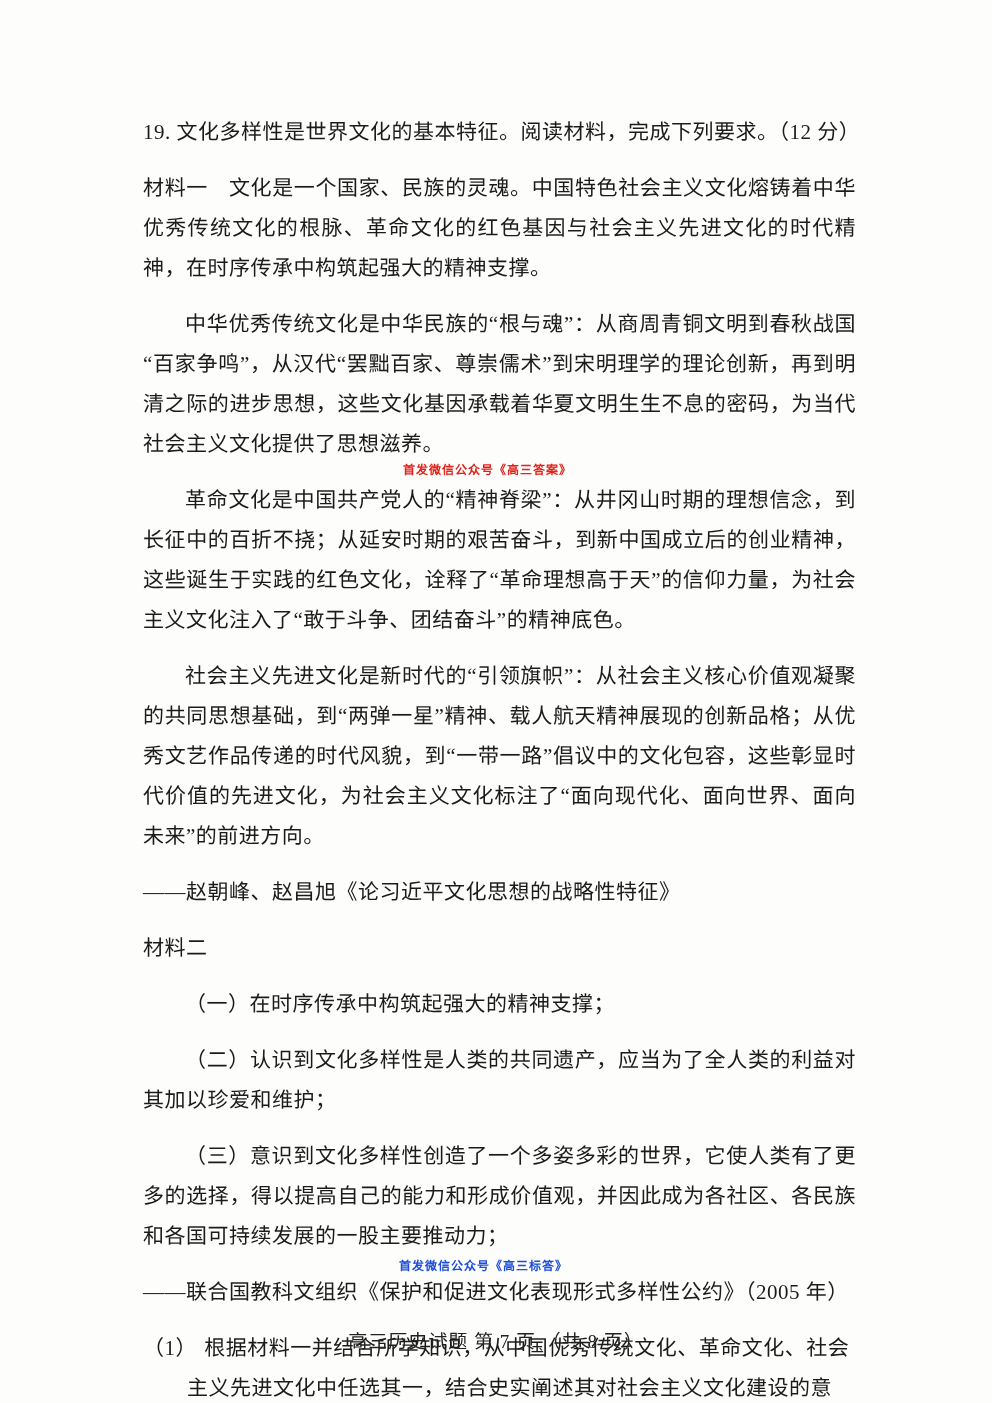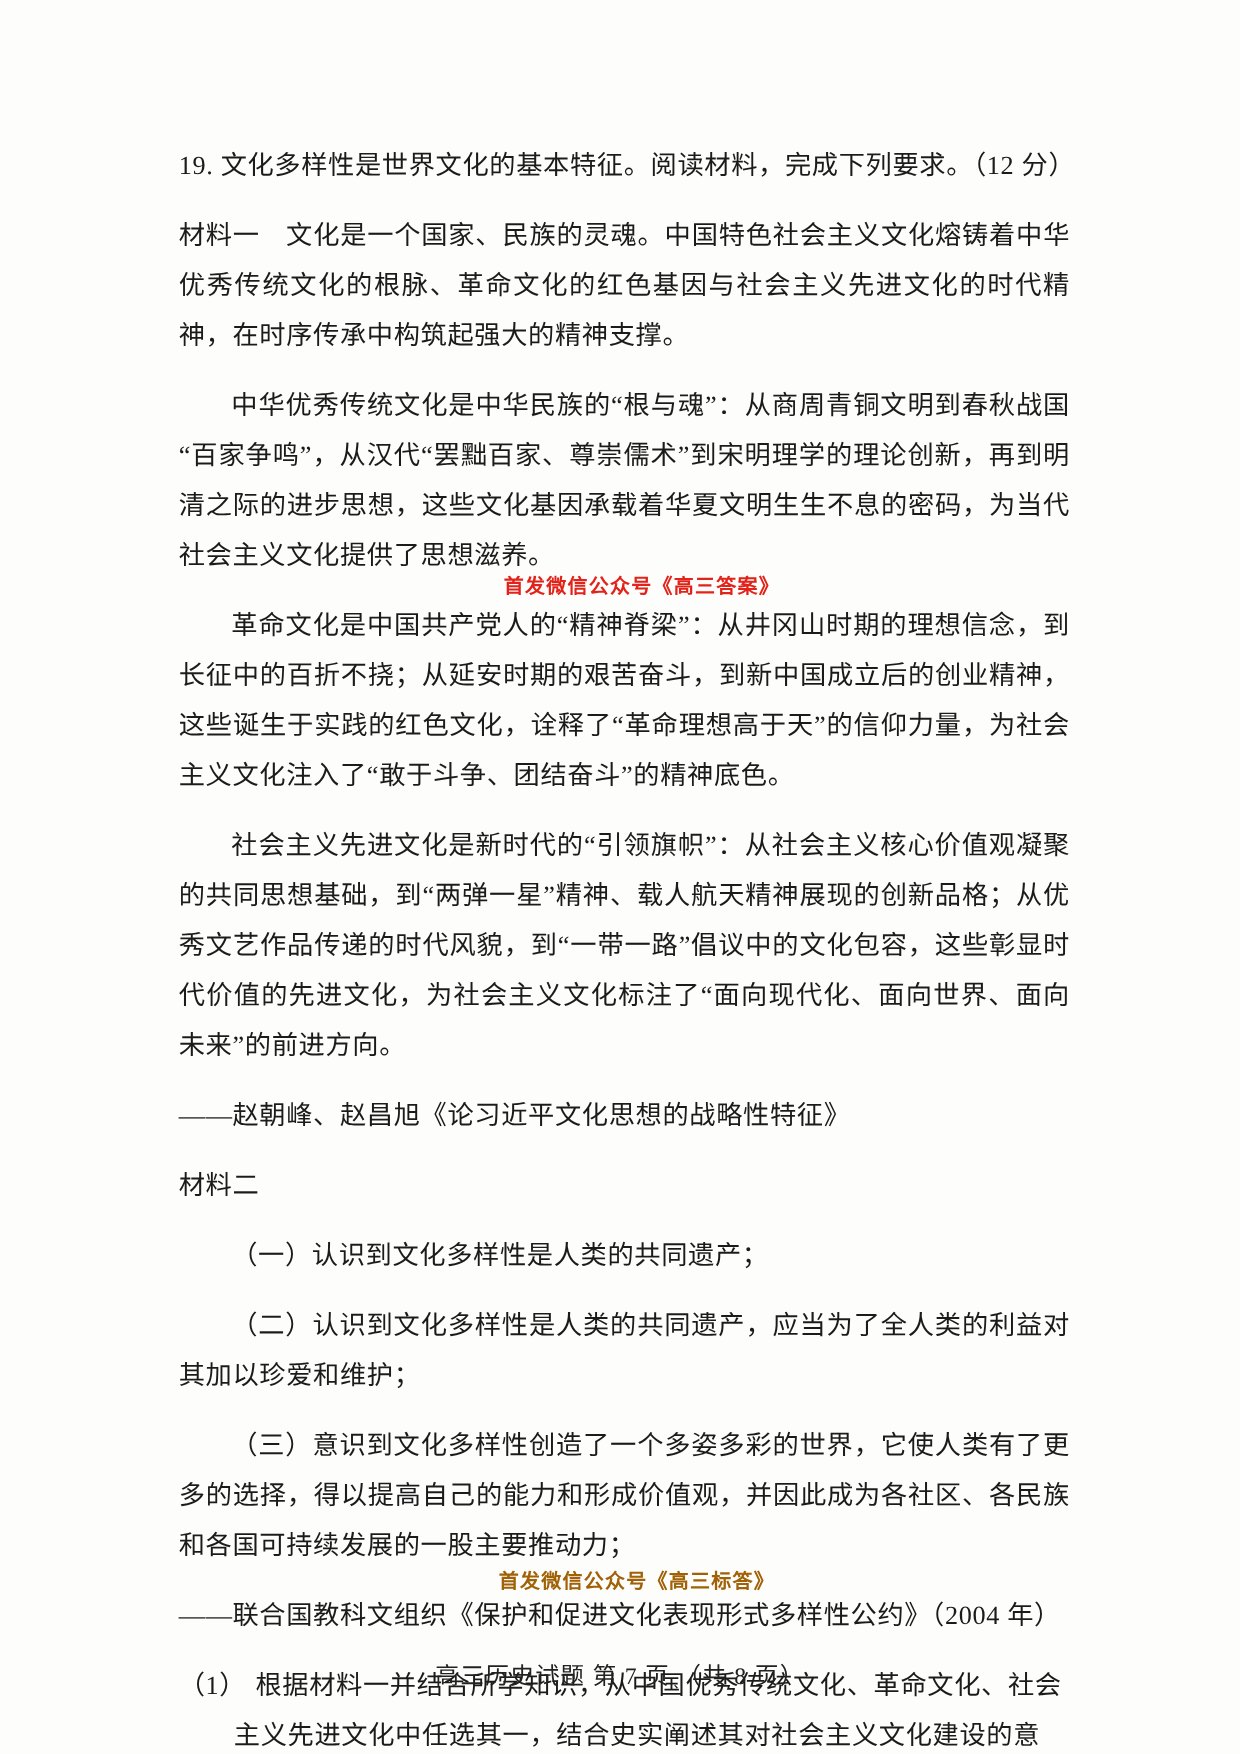--- a/index.html
+++ b/index.html
@@ -53,21 +53,21 @@
     margin-top: 22px;
   }
   .wm-holder {
     position: relative;
     height: 0;
     line-height: 0;
   }
   .watermark {
     position: absolute;
     font-family: "Liberation Sans", "DejaVu Sans", sans-serif;
-    font-size: 16px;
+    font-size: 12px;
     font-weight: bold;
     line-height: 16px;
     white-space: nowrap;
     z-index: 2;
     letter-spacing: 1px;
   }
   .wm-1 { left: 276px; top: -18px; }
   .wm-2 { left: 272px; top: -14px; }
   .page-footer {
     position: absolute;
@@ -98,32 +98,32 @@
   </div>
 
   <p class="indent">革命文化是中国共产党人的“精神脊梁”：从井冈山时期的理想信念，到长征中的百折不挠；从延安时期的艰苦奋斗，到新中国成立后的创业精神，这些诞生于实践的红色文化，诠释了“革命理想高于天”的信仰力量，为社会主义文化注入了“敢于斗争、团结奋斗”的精神底色。</p>
 
   <p class="indent">社会主义先进文化是新时代的“引领旗帜”：从社会主义核心价值观凝聚的共同思想基础，到“两弹一星”精神、载人航天精神展现的创新品格；从优秀文艺作品传递的时代风貌，到“一带一路”倡议中的文化包容，这些彰显时代价值的先进文化，为社会主义文化标注了“面向现代化、面向世界、面向未来”的前进方向。</p>
 
   <p class="attribution">——赵朝峰、赵昌旭《论习近平文化思想的战略性特征》</p>
 
   <p>材料二</p>
 
-  <p class="indent">（一）认识到文化多样性是人类的共同遗产；</p>
+  <p class="indent">（一）在时序传承中构筑起强大的精神支撑；</p>
 
   <p class="indent">（二）认识到文化多样性是人类的共同遗产，应当为了全人类的利益对其加以珍爱和维护；</p>
 
   <p class="indent">（三）意识到文化多样性创造了一个多姿多彩的世界，它使人类有了更多的选择，得以提高自己的能力和形成价值观，并因此成为各社区、各民族和各国可持续发展的一股主要推动力；</p>
 
   <div class="wm-holder">
-    <span class="watermark wm-2" style="color: #a16207;">首发微信公众号《高三标答》</span>
+    <span class="watermark wm-2" style="color: #1d4ed8;">首发微信公众号《高三标答》</span>
   </div>
 
 
-  <p class="attribution">——联合国教科文组织《保护和促进文化表现形式多样性公约》（2004 年）</p>
+  <p class="attribution">——联合国教科文组织《保护和促进文化表现形式多样性公约》（2005 年）</p>
 
   <p class="sub-question"><span class="sq-label">（1）</span><span>根据材料一并结合所学知识，从中国优秀传统文化、革命文化、社会主义先进文化中任选其一，结合史实阐述其对社会主义文化建设的意义。（6 分）</span></p>
 
   <p class="sub-question sub-q2"></p>
 
 </div>
 
 <div class="page-footer">高三历史试题 第 7 页 （共 8 页）</div>
 
 </body></html>

